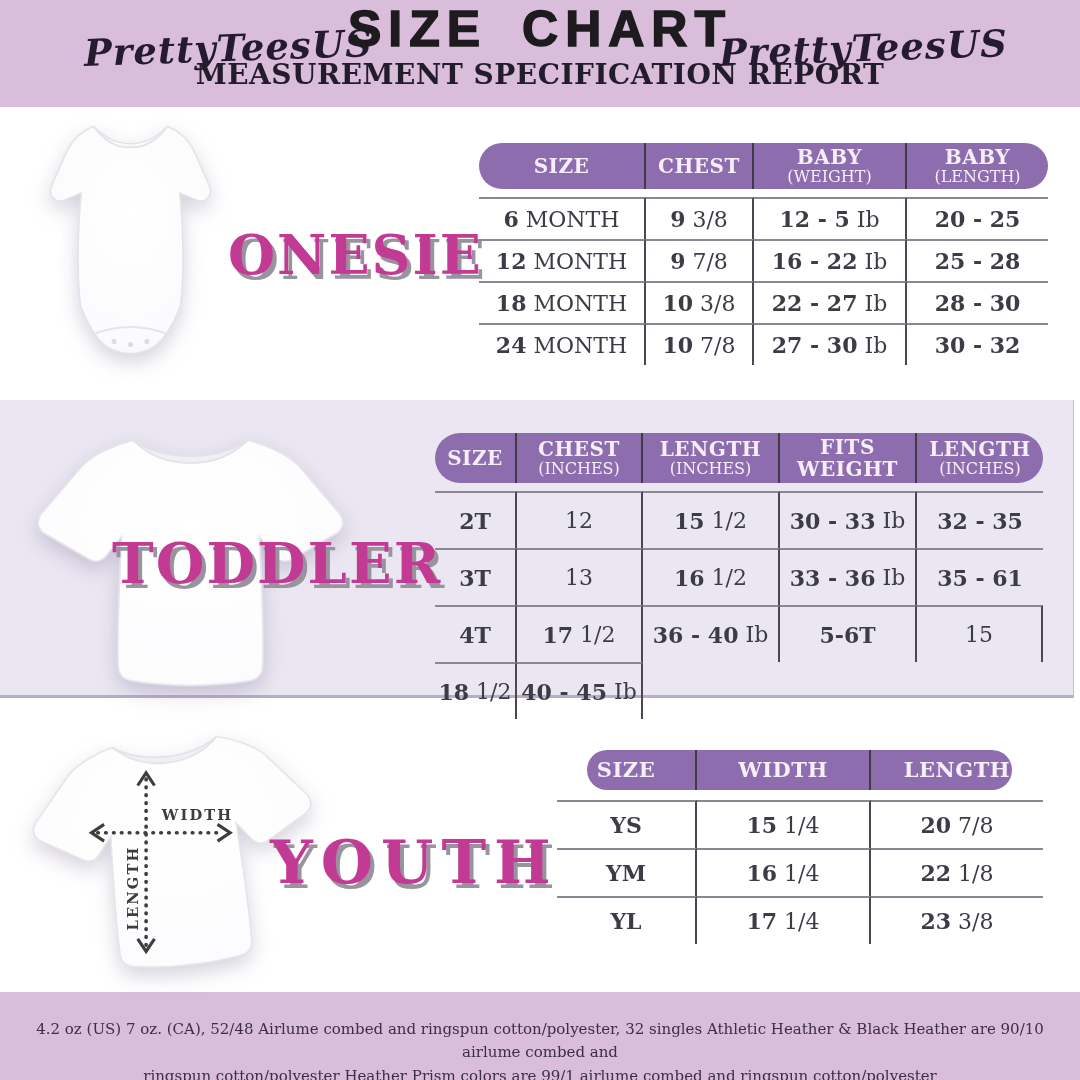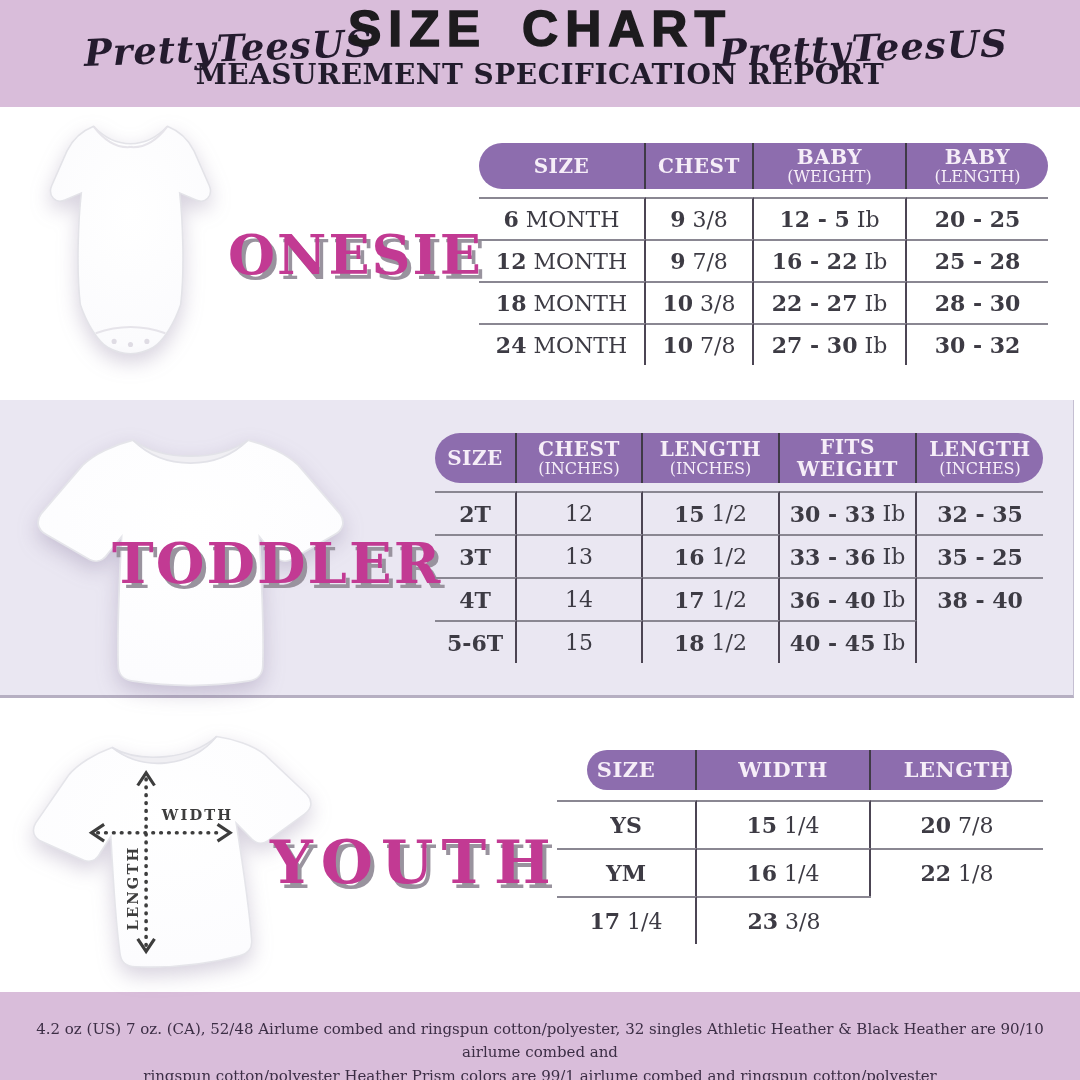--- a/index.html
+++ b/index.html
@@ -63,21 +63,21 @@
   #tbl-onesie .pill{height:46px;}
   #tbl-onesie .hgrid{height:46px;}
   #tbl-onesie .bgrid{margin-top:8px;}
   #tbl-onesie .hgrid,#tbl-onesie .bgrid{grid-template-columns:167px 108px 153px 141px;}
   #tbl-onesie .bcell{height:42px;}
   #tbl-toddler{left:435px;top:433px;width:608px;}
   #tbl-toddler .pill{height:50px;}
   #tbl-toddler .hgrid{height:50px;}
   #tbl-toddler .bgrid{margin-top:8px;}
   #tbl-toddler .hgrid,#tbl-toddler .bgrid{grid-template-columns:82px 126px 137px 137px 126px;}
-  #tbl-toddler .bcell{height:43px;}
+  #tbl-toddler .bcell{height:57px;}
   #tbl-youth{left:557px;top:750px;width:486px;}
   #tbl-youth .pill{height:40px;left:30px;right:31px;}
   #tbl-youth .hgrid{height:40px;}
   #tbl-youth .bgrid{margin-top:10px;}
   #tbl-youth .hgrid,#tbl-youth .bgrid{grid-template-columns:140px 174px 172px;}
   #tbl-youth .bcell{height:48px;}
   #tbl-youth .h1{font-size:21px;}
   
   .footer-note{position:absolute;left:30px;right:30px;top:1018px;text-align:center;
                font-size:15px;line-height:1.55;color:#3c2e45;}
@@ -288,38 +288,32 @@
         </div>
         <div class="bcell">
           <b>16</b>
           <span>&nbsp;1/2</span>
         </div>
         <div class="bcell">
           <b>33 - 36</b>
           <span>&nbsp;Ib</span>
         </div>
         <div class="bcell lastcol">
-          <b>35 - 25</b>
+          <b>35 - 61</b>
         </div>
         <div class="bcell">
           <b>4T</b>
-        </div>
-        <div class="bcell">
-          <span>14</span>
         </div>
         <div class="bcell">
           <b>17</b>
           <span>&nbsp;1/2</span>
         </div>
         <div class="bcell">
           <b>36 - 40</b>
           <span>&nbsp;Ib</span>
-        </div>
-        <div class="bcell lastcol">
-          <b>38 - 40</b>
         </div>
         <div class="bcell">
           <b>5-6T</b>
         </div>
         <div class="bcell">
           <span>15</span>
         </div>
         <div class="bcell">
           <b>18</b>
           <span>&nbsp;1/2</span>
@@ -360,20 +354,23 @@
         </div>
         <div class="bcell">
           <b>16</b>
           <span>&nbsp;1/4</span>
         </div>
         <div class="bcell lastcol">
           <b>22</b>
           <span>&nbsp;1/8</span>
         </div>
         <div class="bcell">
+          <b>YL</b>
+        </div>
+        <div class="bcell">
           <b>17</b>
           <span>&nbsp;1/4</span>
         </div>
         <div class="bcell lastcol">
           <b>23</b>
           <span>&nbsp;3/8</span>
         </div>
       </div>
   </div>
 

